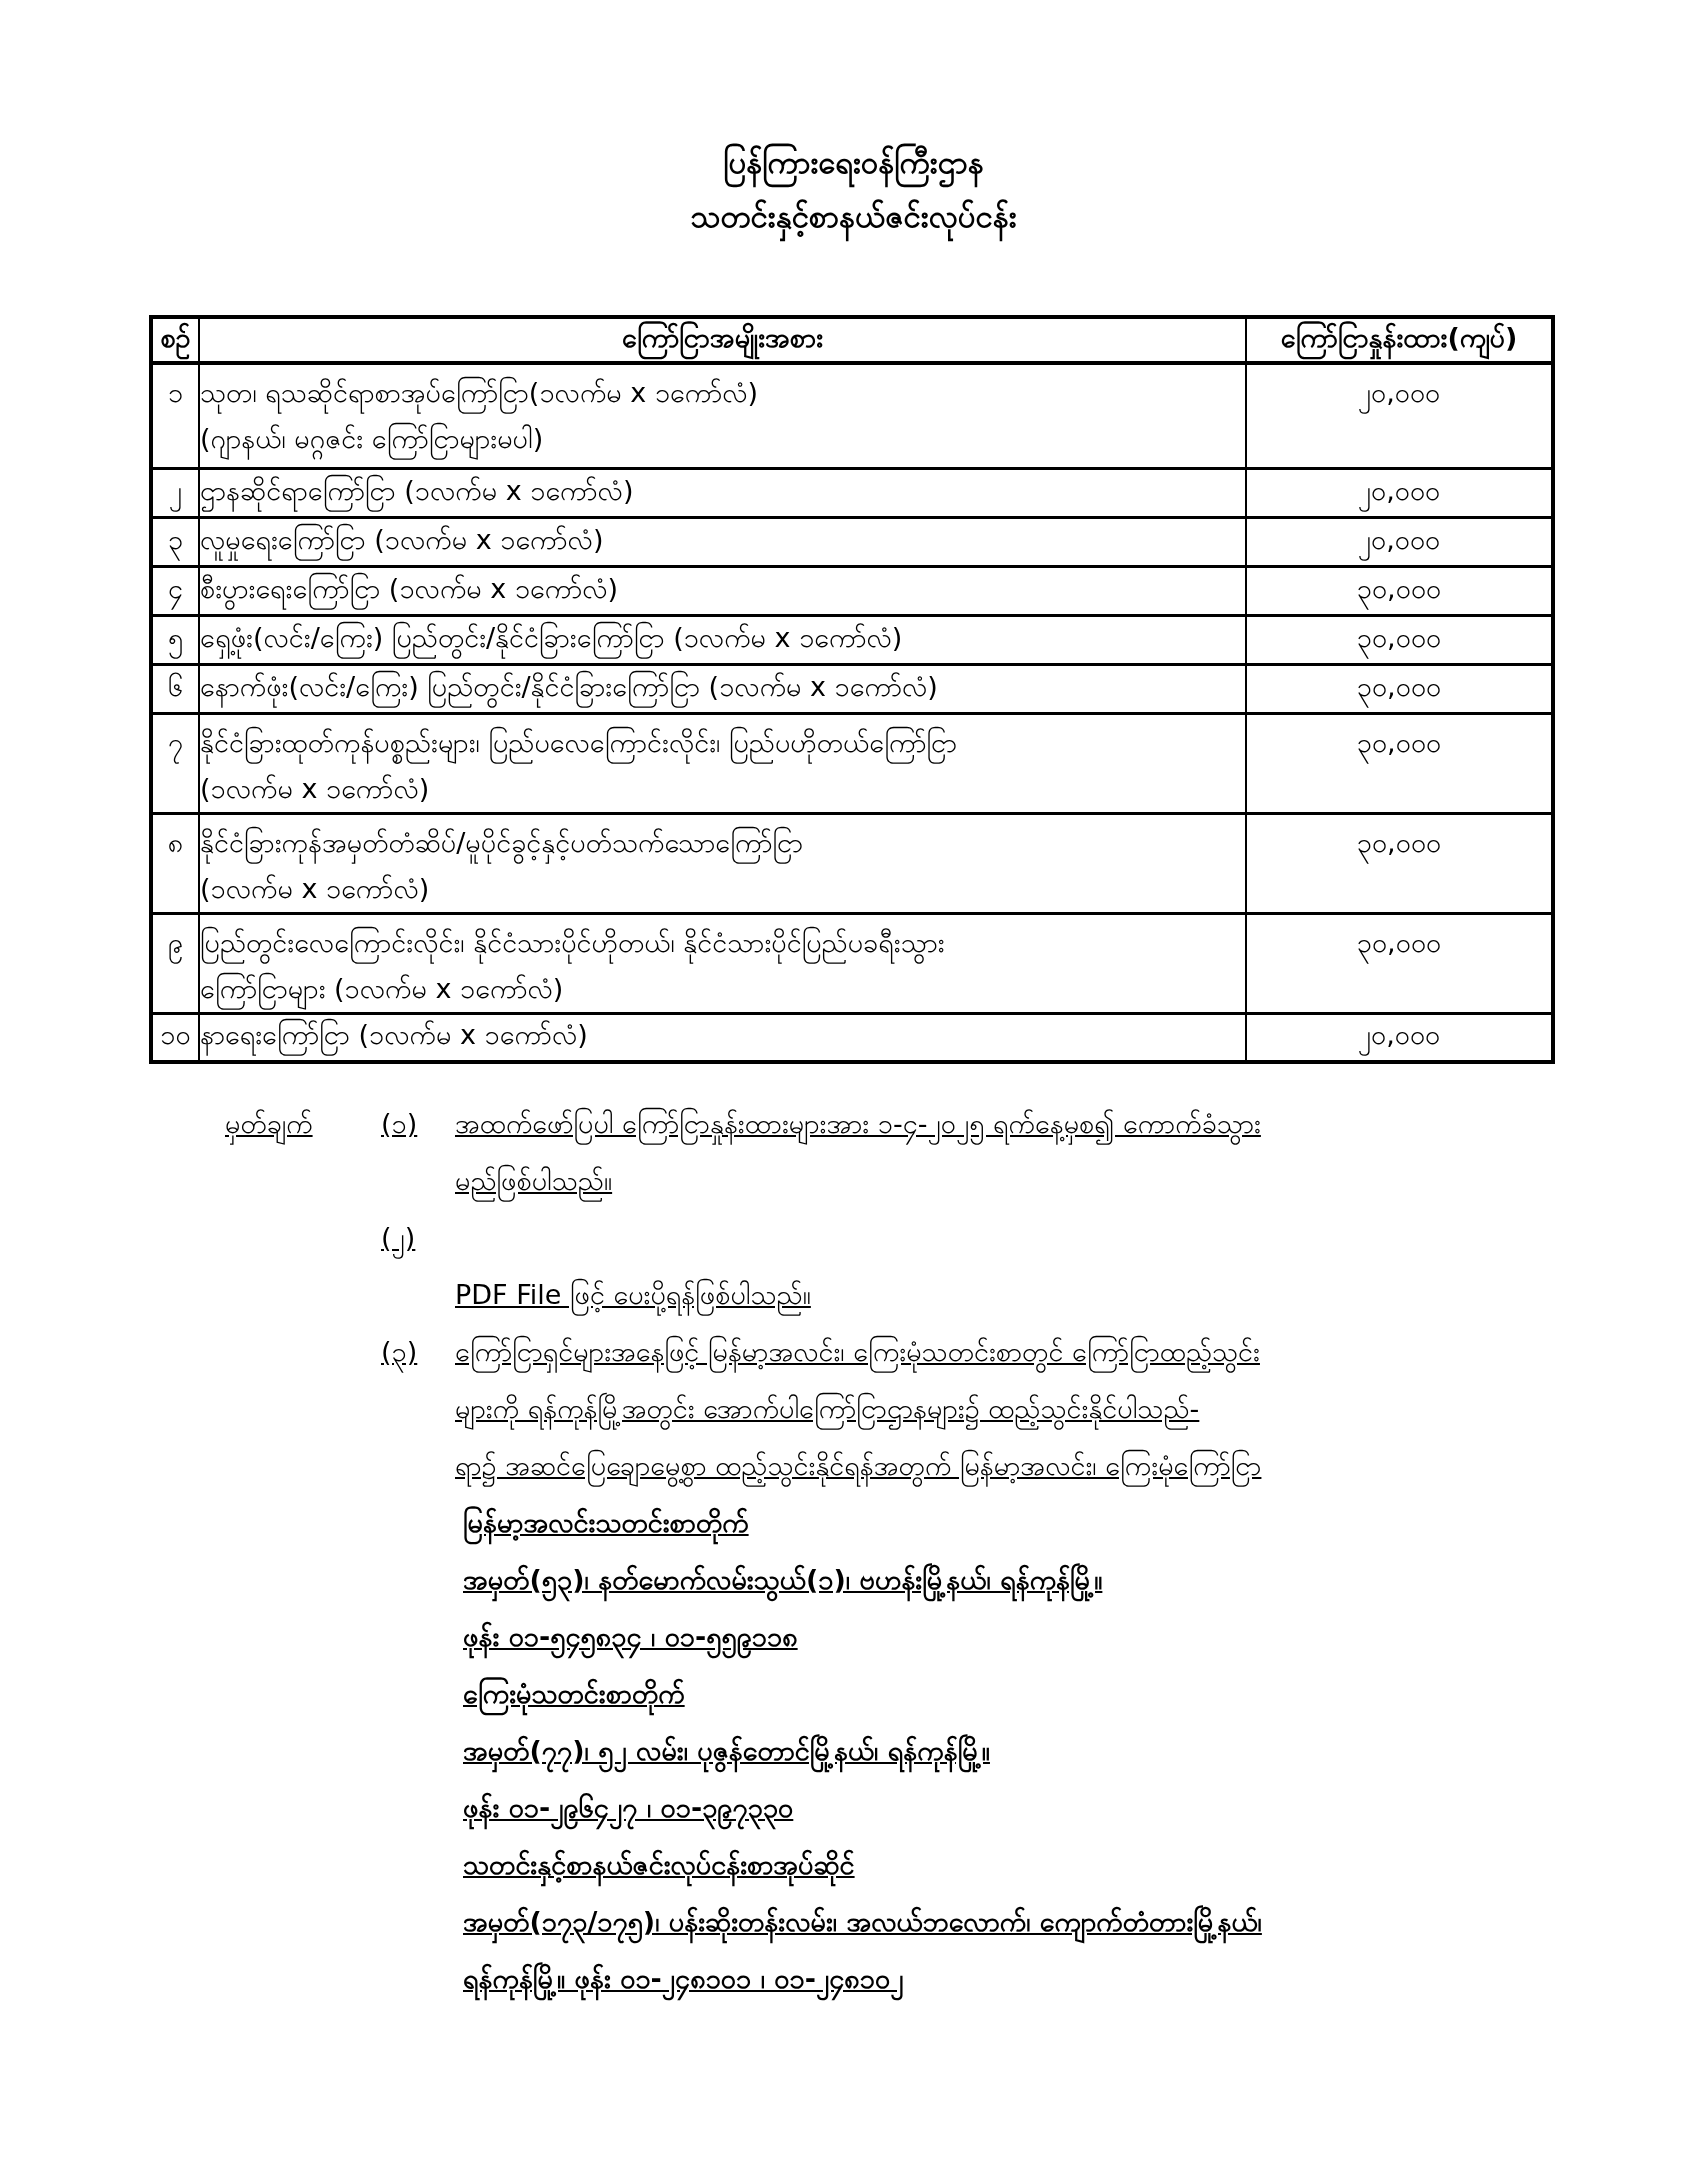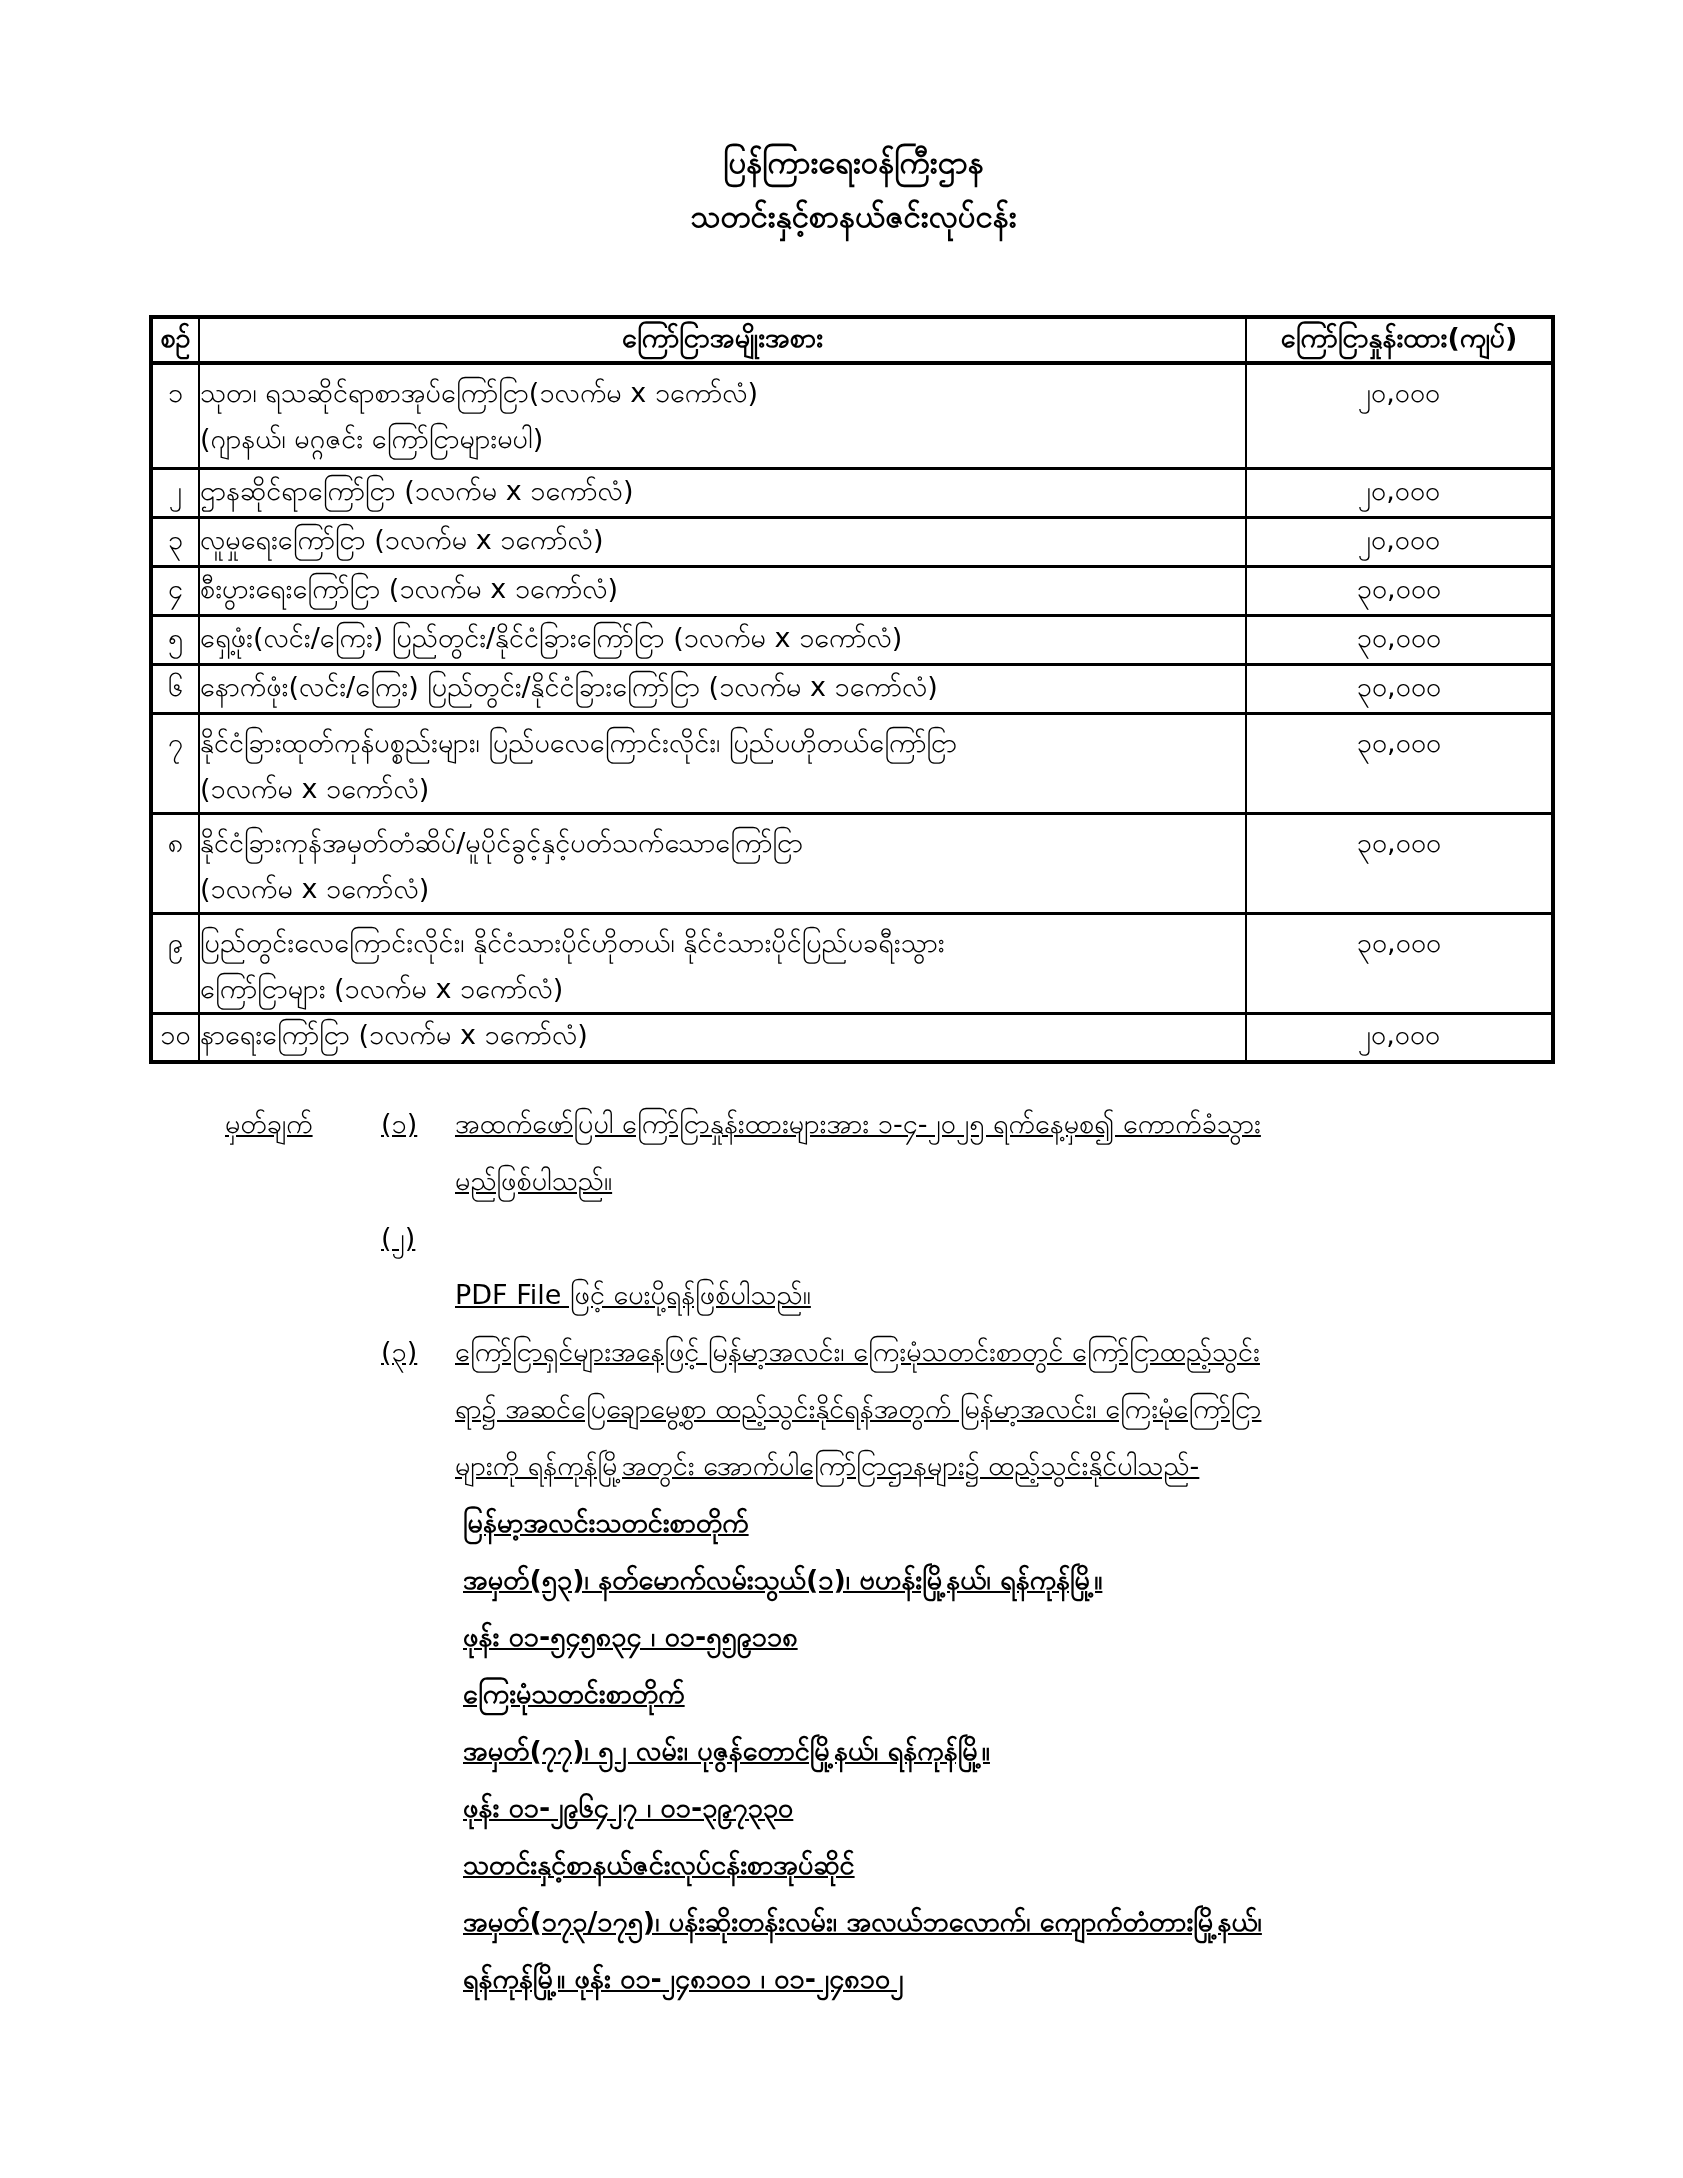--- a/index.html
+++ b/index.html
@@ -194,27 +194,27 @@
   </div>
 
   <div class="note-line">
     <div class="nl-label"></div>
     <div class="nl-marker">(၃)</div>
     <div class="nl-body">ကြော်ငြာရှင်များအနေဖြင့် မြန်မာ့အလင်း၊ ကြေးမုံသတင်းစာတွင် ကြော်ငြာထည့်သွင်း</div>
   </div>
   <div class="note-line">
     <div class="nl-label"></div>
       <div class="nl-marker"></div>
+    <div class="nl-body">များကို ရန်ကုန်မြို့အတွင်း အောက်ပါကြော်ငြာဌာနများ၌ ထည့်သွင်းနိုင်ပါသည်-</div>
+  </div>
+  <div class="note-line">
+    <div class="nl-label"></div>
+      <div class="nl-marker"></div>
     <div class="nl-body">ရာ၌ အဆင်ပြေချောမွေ့စွာ ထည့်သွင်းနိုင်ရန်အတွက် မြန်မာ့အလင်း၊ ကြေးမုံကြော်ငြာ</div>
   </div>
-  <div class="note-line">
-    <div class="nl-label"></div>
-      <div class="nl-marker"></div>
-    <div class="nl-body">များကို ရန်ကုန်မြို့အတွင်း အောက်ပါကြော်ငြာဌာနများ၌ ထည့်သွင်းနိုင်ပါသည်-</div>
-  </div>
 
   <div class="note-line">
     <div class="nl-label"></div>
       <div class="nl-marker"></div>
     <div class="nl-body bold">မြန်မာ့အလင်းသတင်းစာတိုက်</div>
   </div>
   <div class="note-line">
     <div class="nl-label"></div>
       <div class="nl-marker"></div>
     <div class="nl-body bold">အမှတ်(၅၃)၊ နတ်မောက်လမ်းသွယ်(၁)၊ ဗဟန်းမြို့နယ်၊ ရန်ကုန်မြို့။</div>

